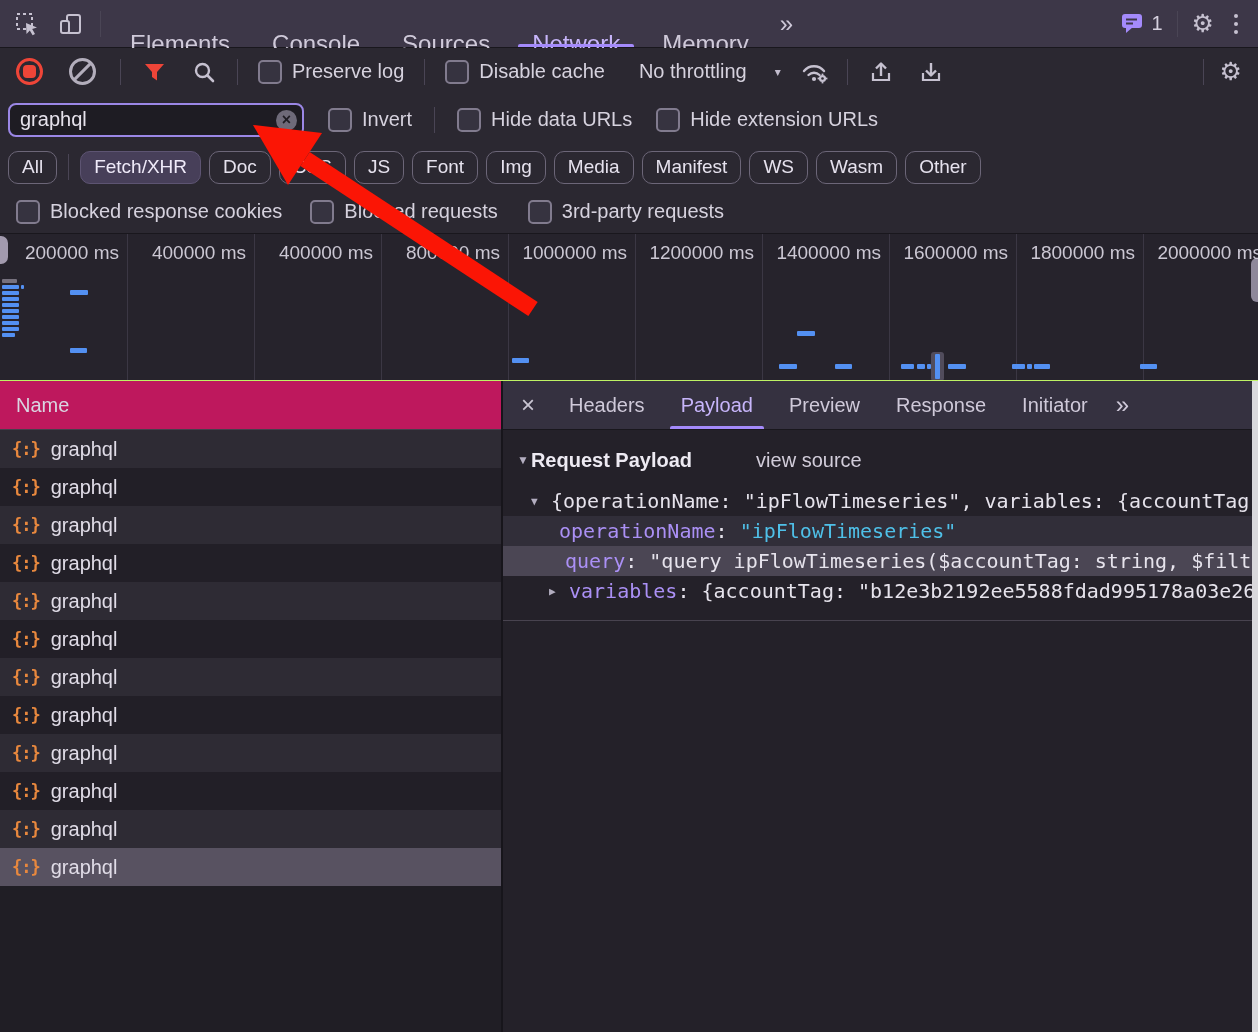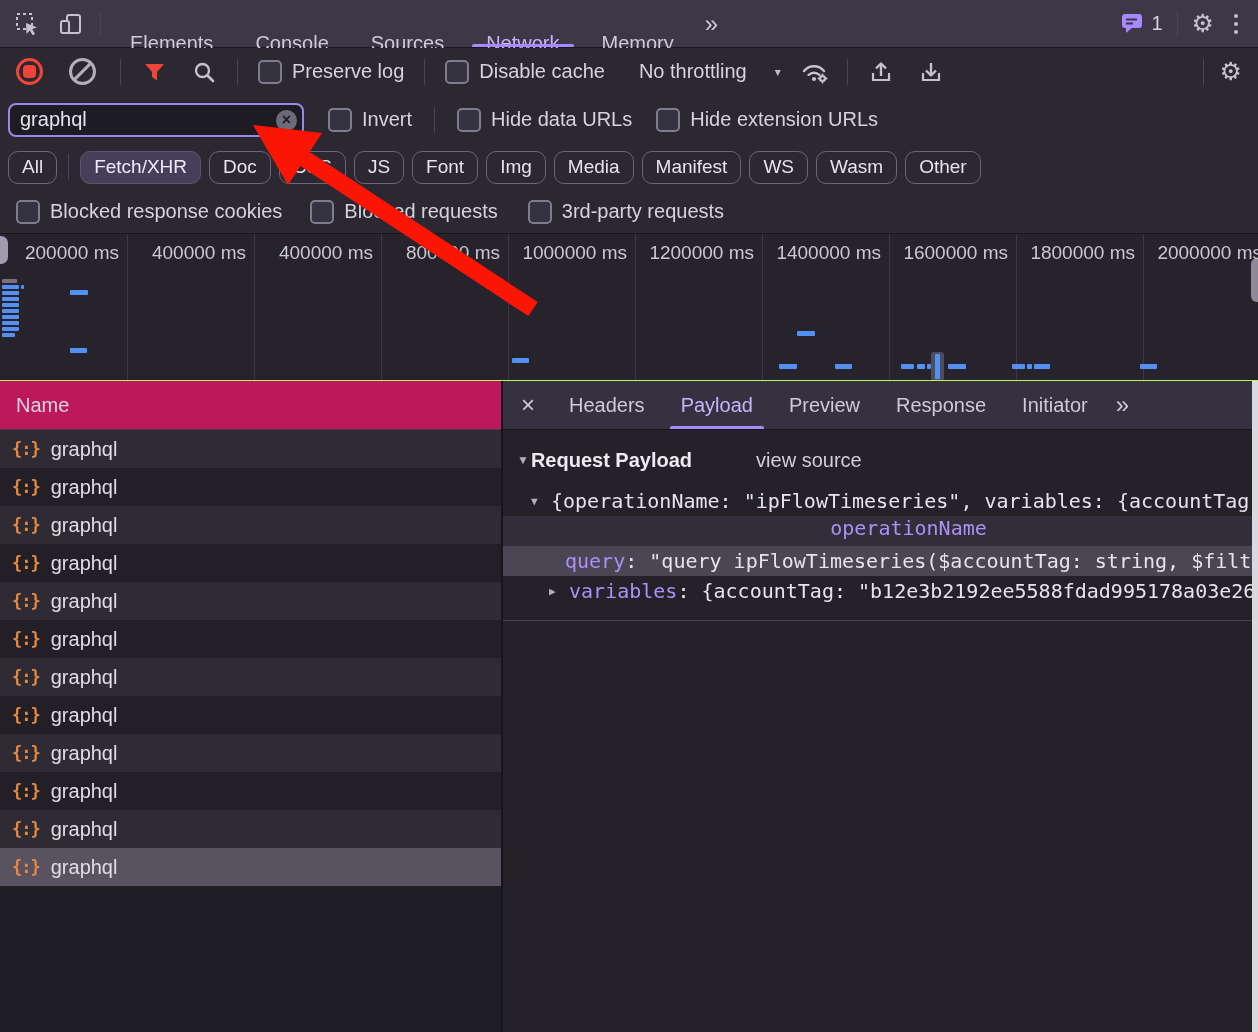--- a/index.html
+++ b/index.html
@@ -7,21 +7,21 @@
     background:#26232c;font-family:"Liberation Sans",sans-serif;
     -webkit-font-smoothing:antialiased;}
   .vdiv{width:1px;height:26px;background:#4a4555;flex:0 0 1px;}
 
   
   .topbar{position:absolute;top:0;left:0;right:0;height:47px;background:#3d3748;
     border-bottom:1px solid #19171d;display:flex;align-items:center;}
   .icon-btn{display:inline-flex;align-items:center;justify-content:center;width:34px;height:34px;}
   .tb-icons{display:flex;align-items:center;margin-left:10px;gap:10px;margin-right:12px;}
   #top-tabs{display:flex;height:100%;margin-left:8px;}
-  .top-tab{position:relative;display:flex;align-items:center;padding:0 21px;font-size:20px;color:#cfc9d9;cursor:default;margin-top:40px;}
+  .top-tab{position:relative;display:flex;align-items:center;padding:0 21px;font-size:24px;color:#cfc9d9;cursor:default;margin-top:40px;}
   .top-tab.active{color:#c7b5fa;}
   .top-tab.active::after{content:"";position:absolute;left:7px;right:7px;bottom:0;height:3px;
     background:var(--accent,#a48afb);border-radius:2px 2px 0 0;}
   .overflow{font-size:24px;color:#cfc9d9;padding:0 10px;letter-spacing:-2px;}
   .tb-right{margin-left:auto;display:flex;align-items:center;gap:14px;padding-right:14px;}
   .msg{display:inline-flex;align-items:center;gap:7px;}
   .msg .count{font-size:20px;color:#d5d0de;}
   .gear{font-family:"DejaVu Sans",sans-serif;font-size:25px;color:#c6c1d0;line-height:1;}
   .kebab{display:inline-flex;flex-direction:column;gap:4px;padding:0 6px;}
   .kebab i{width:4px;height:4px;border-radius:50%;background:#c6c1d0;}
@@ -393,21 +393,21 @@
       <span class="overflow">»</span>
     </div>
     <div class="detail-content">
       <div class="section-head">
         <span class="tri">▼</span>
         <span class="sec-title">Request Payload</span>
         <span class="view-src">view source</span>
       </div>
       <div id="payload-rows">
           <div class="prow bg-none" style="padding-left: 28px;"><span class="tri">▼</span><span class="seg-plain">{operationName: "ipFlowTimeseries", variables: {accountTag</span></div>
-          <div class="prow bg-stripe" style="padding-left: 56px; flex-direction: column;"><span class="seg-key">operationName</span><span class="seg-plain">: </span><span class="seg-string">"ipFlowTimeseries"</span></div>
+          <div class="prow bg-stripe" style="padding-left: 56px;"><span class="seg-key">operationName</span><span class="seg-plain">: </span><span class="seg-string">"ipFlowTimeseries"</span></div>
           <div class="prow bg-selected" style="padding-left: 62px;"><span class="seg-key">query</span><span class="seg-plain">: </span><span class="seg-plain">"query ipFlowTimeseries($accountTag: string, $filte</span></div>
           <div class="prow bg-none" style="padding-left: 46px;"><span class="tri">▶</span><span class="seg-key">variables</span><span class="seg-plain">: </span><span class="seg-plain">{accountTag: "b12e3b2192ee5588fdad995178a03e26</span></div>
         </div>
     </div>
   </div>
 
   <div class="page-edge"></div>
 
   <svg class="arrow-overlay" width="1258" height="1032" viewBox="0 0 1258 1032">
     <line class="arrow-line" x1="533" y1="309" x2="305" y2="159" stroke-width="17"></line>

